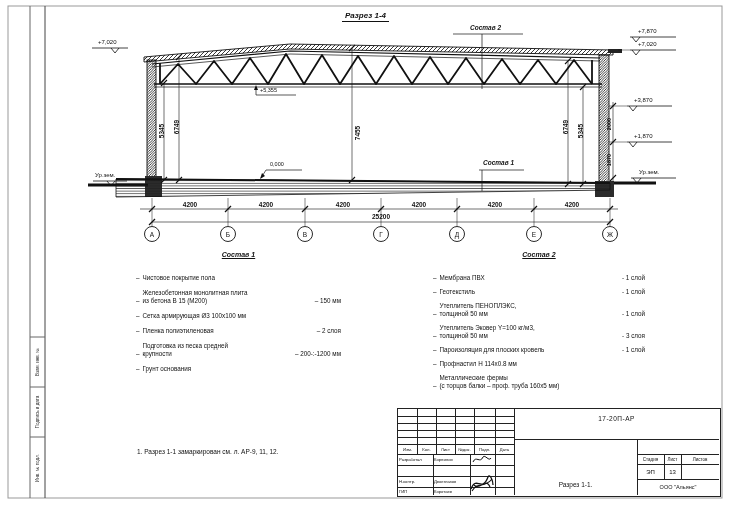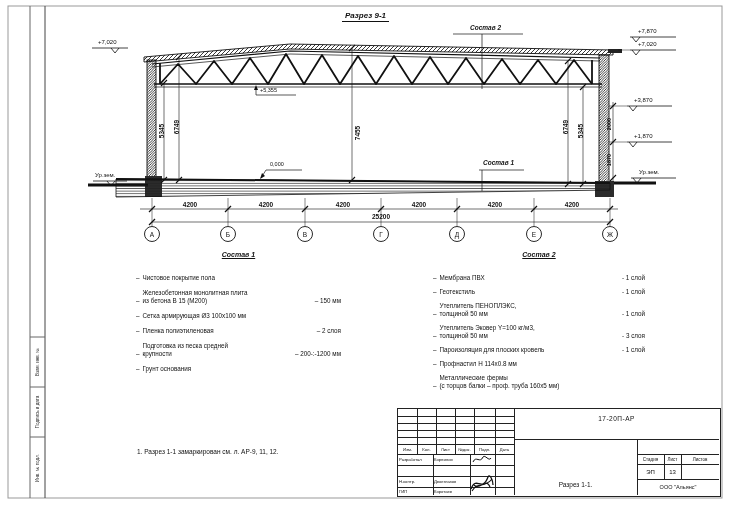--- a/index.html
+++ b/index.html
@@ -168,21 +168,21 @@
     </g>
 
     <g stroke="#111" stroke-width="0.7">
       <line x1="453" y1="34" x2="523" y2="34"></line>
       <line x1="482" y1="34" x2="482" y2="89"></line>
       <line x1="479" y1="170" x2="524" y2="170"></line>
       <line x1="482" y1="170" x2="482" y2="191"></line>
     </g>
   </svg>
 
-  <span class="title" style="left:342px;top:11px;">Разрез 9-1</span>
+  <span class="title" style="left:342px;top:11px;">Разрез 1-4</span>
 
   <span class="lbl ital" style="left:470px;top:24px;font-size:6.5px;">Состав 2</span>
   <span class="lbl ital" style="left:483px;top:159px;font-size:6.5px;">Состав 1</span>
 
   <span class="lbl" style="left:98px;top:39px;">+7,020</span>
   <span class="lbl" style="left:95px;top:172px;">Ур.зем.</span>
   <span class="lbl" style="left:638px;top:28px;">+7,870</span>
   <span class="lbl" style="left:638px;top:41px;">+7,020</span>
   <span class="lbl" style="left:634px;top:97px;">+3,870</span>
   <span class="lbl" style="left:634px;top:133px;">+1,870</span>

